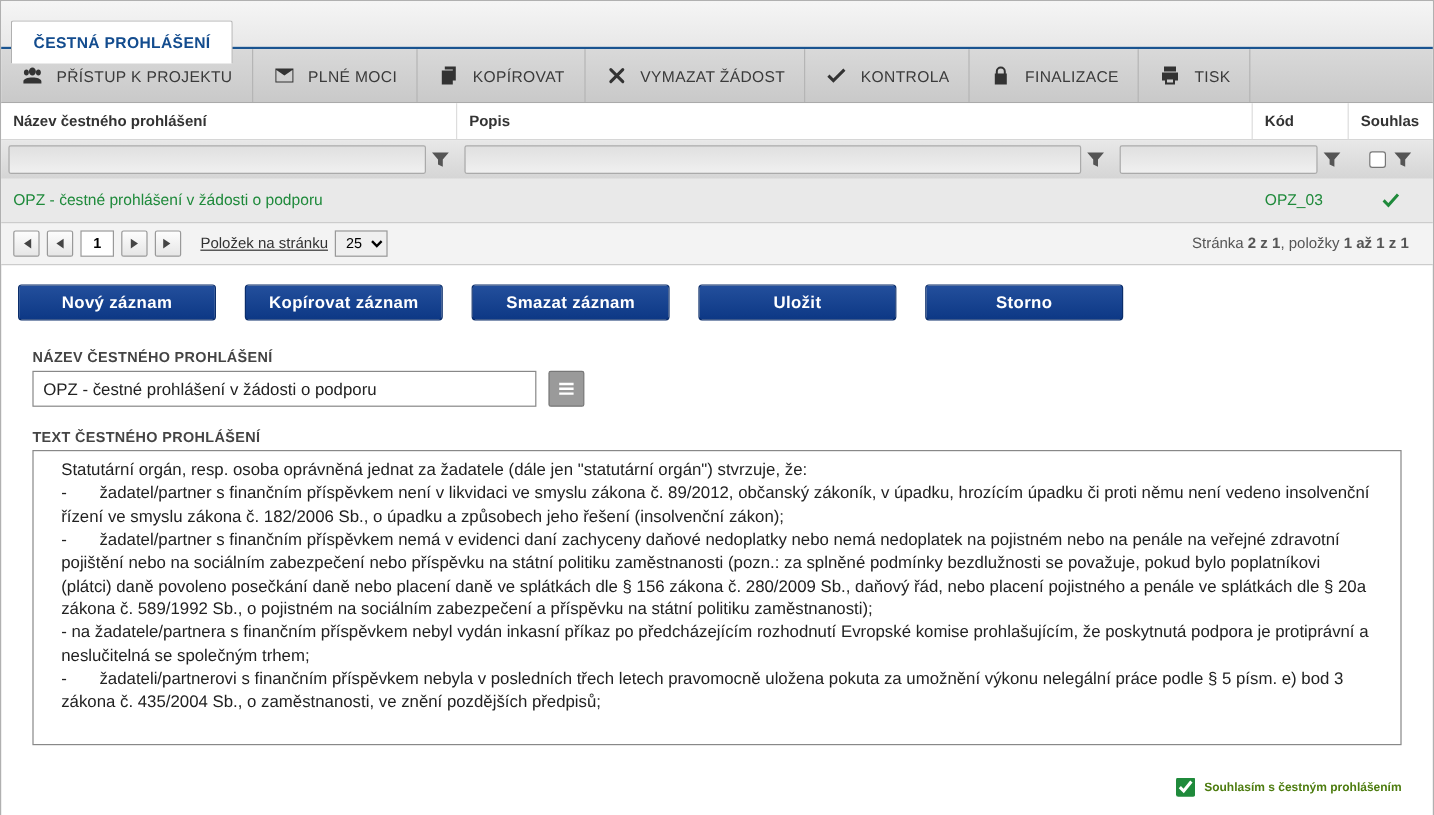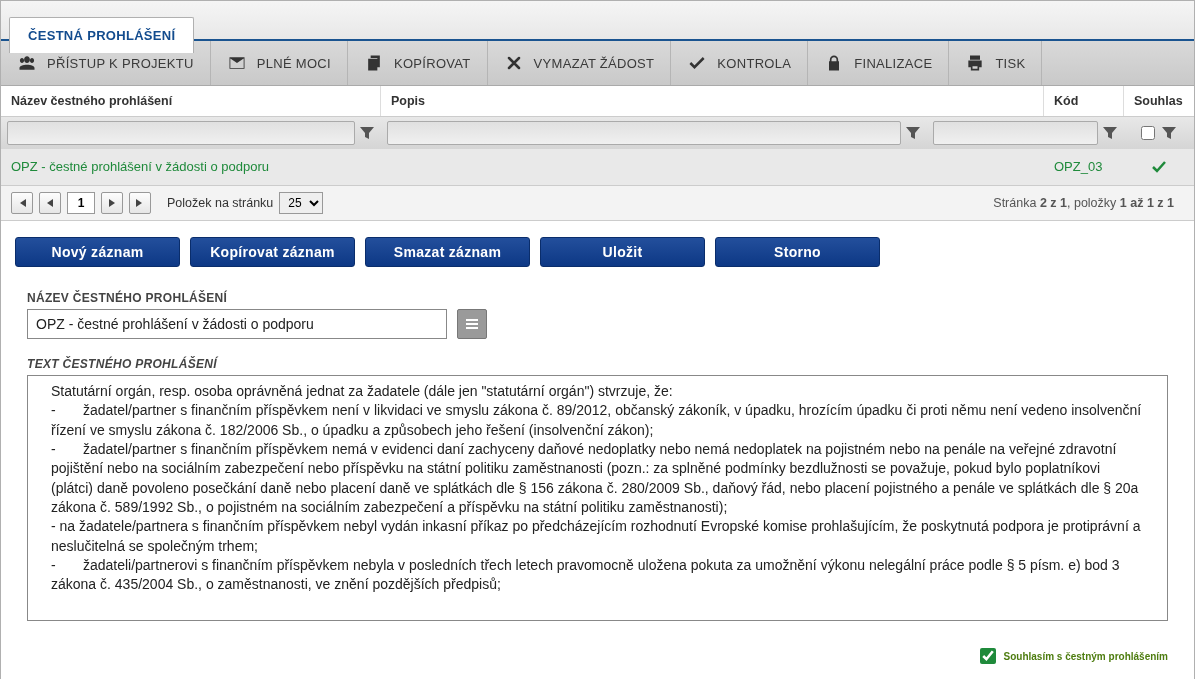--- a/index.html
+++ b/index.html
@@ -34,37 +34,37 @@
   .td { padding: 10px 10px; font-size: 13px; }
   .td-nazev { color: #1f8a3b; font-weight: 500; }
   .td-kod { color: #1f8a3b; font-weight: 500; }
   .td-souhlas { display:flex; align-items:center; justify-content:center; }
   .check-green { color: #1f8a3b; font-size: 14px; }
 
   
   .paging-row { display: flex; align-items: center; gap: 6px; padding: 6px 10px; background:#f3f3f3; border-top:1px solid #ccc; border-bottom:1px solid #ccc; }
   .pg-btn { width: 22px; height: 22px; border: 1px solid #999; background: linear-gradient(#fdfdfd,#e6e6e6); border-radius: 2px; display:flex; align-items:center; justify-content:center; cursor:pointer; font-size:11px; color:#444; }
   .pg-input { width: 28px; height: 22px; border:1px solid #999; text-align:center; font-size:12px; font-weight:bold; }
-  .pg-label { font-size:12.5px; color:#333; margin-left:10px; }
+  .pg-label { font-size:12.5px; color:#333; margin-left:10px;text-decoration:underline; }
   .pg-select { height:22px; border:1px solid #999; font-size:12px; padding:0 4px; }
   .pg-info { margin-left:auto; font-size:12.5px; color:#555; padding-right:10px; }
 
   
-  .actions { display:flex; gap:10px; padding: 16px 14px 8px 14px; }
+  .actions { display:flex; gap:24px; padding: 16px 14px 8px 14px; }
   .act-btn { flex: 0 0 165px; height:30px; background: linear-gradient(#234f9c, #0d3885); color:#fff; border:1px solid #0a2d6b; font-weight:bold; font-size:14px; border-radius:3px; cursor:pointer; letter-spacing:0.3px; }
 
   
   .form-area { padding: 16px 26px 10px 26px; }
   .form-label { font-size: 12px; font-weight: bold; color:#444; letter-spacing:0.3px; text-transform: uppercase; margin-bottom:4px; }
   .row-inline { display:flex; align-items:center; gap:10px; }
   .text-input { width: 420px; height:30px; border:1px solid #888; padding:0 8px; font-size:14px; color:#222; }
   .sq-btn { width:30px; height:30px; background:#9a9a9a; border:1px solid #777; border-radius:2px; display:flex; align-items:center; justify-content:center; cursor:pointer; }
   .sq-btn svg { fill:#fff; }
 
-  .text-header-row { display:flex; align-items:flex-end; justify-content:space-between; margin-top:18px;font-style:italic; }
+  .text-header-row { display:flex; align-items:flex-end; justify-content:space-between; margin-top:18px; }
   .counter { font-size:13px; color:#333; margin-right:18px; }
   .open-new { color:#134c8e; font-weight:bold; font-size:13px; cursor:pointer; }
 
   .big-textarea { width: 100%; height: 246px; border:1px solid #888; padding:6px 23px; font-size:14px; color:#222; line-height:1.38; resize:none; overflow-y:scroll; font-family: Arial, sans-serif; margin-top:4px; }
 
   .consent-row { display:flex; justify-content:flex-end; align-items:center; gap:8px; padding: 14px 26px 22px 26px; }
   .consent-chk { width:16px; height:16px; accent-color:#1f8a3b; }
   .consent-label { font-size:10px; color:#4d7c0f; font-weight:bold; }
 
   svg { display:block; }

